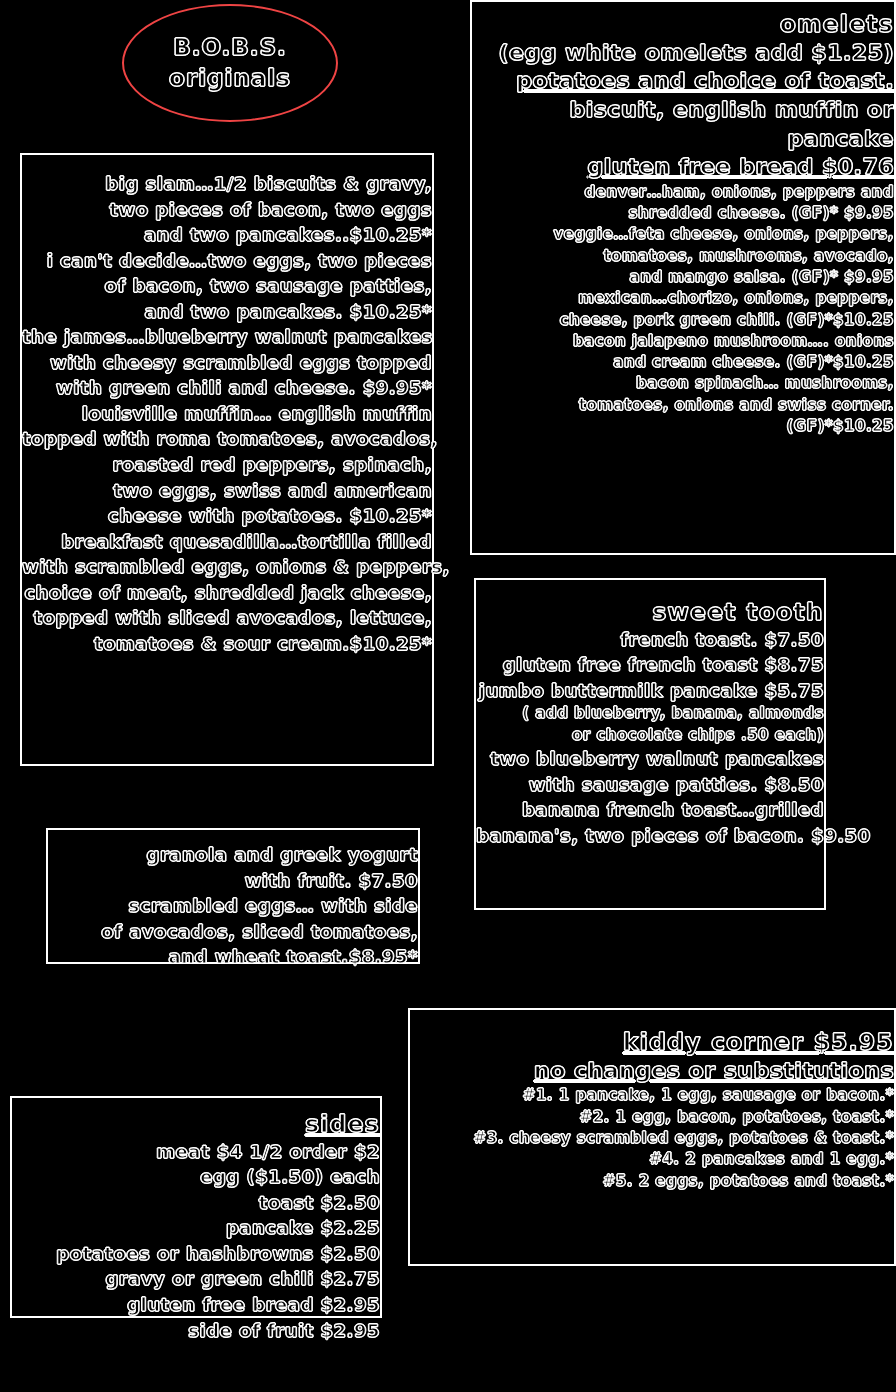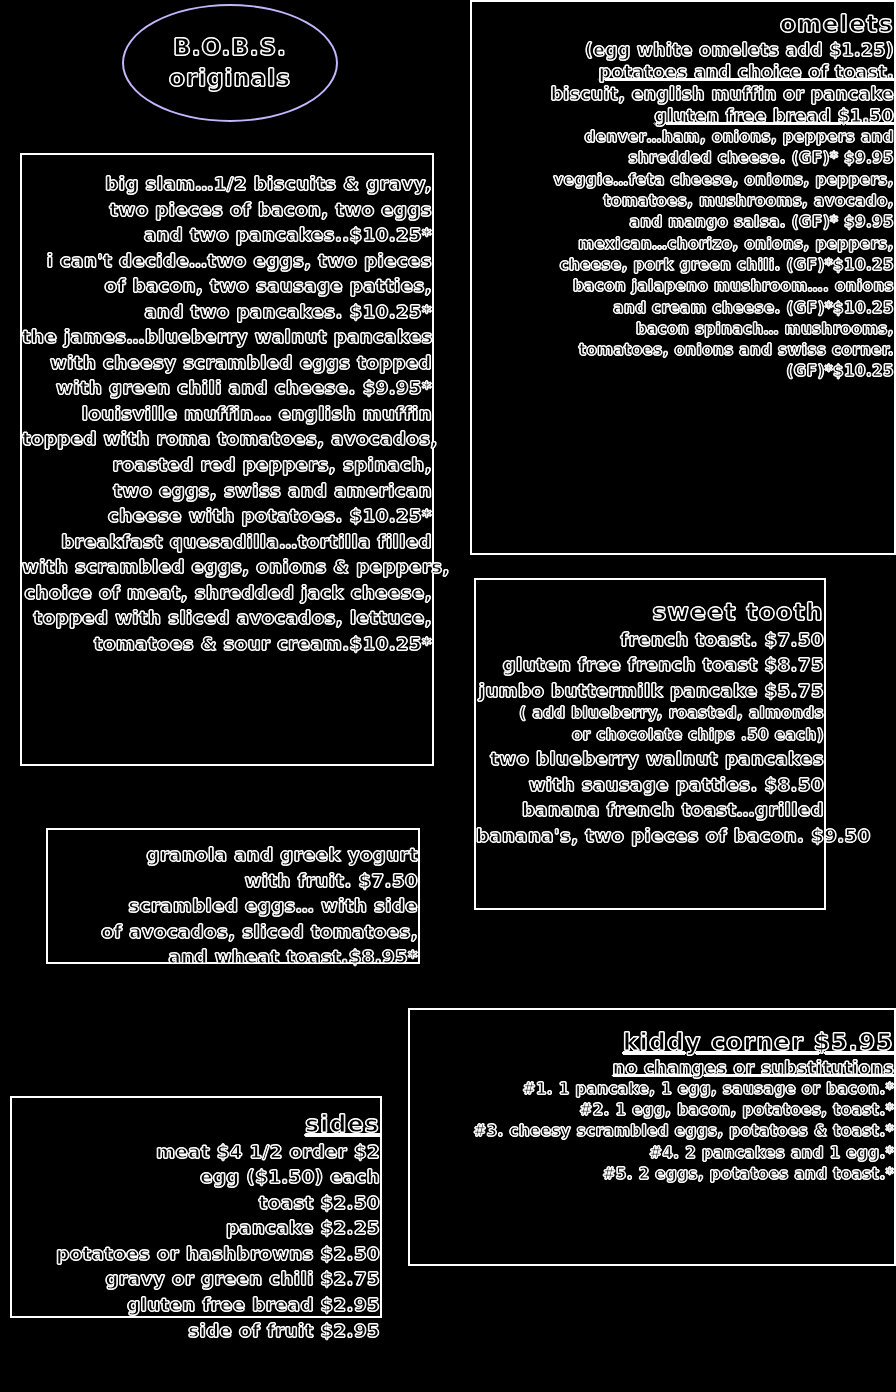--- a/index.html
+++ b/index.html
@@ -27,39 +27,39 @@
 
   .box {
     position: absolute;
     border: 2px solid #ffffff;
     box-sizing: border-box;
     text-align: right;
   }
 
   .ellipse {
     position: absolute;
-    border: 2px solid #c4b5fd;
+    border: 2px solid #ef4444;
     border-radius: 50%;
     box-sizing: border-box;
     display: flex;
     flex-direction: column;
     align-items: center;
     justify-content: center;
     text-align: center;
   }
 
   .heading {
     font-weight: bold;
     font-size: 23px;
     line-height: 1.25;
     letter-spacing: 1.5px;
   }
   .subheading {
     font-weight: bold;
-    font-size: 17px;
+    font-size: 22px;
     line-height: 1.3;
   }
   .underline { text-decoration: underline; }
 
   .line {
     font-size: 18px;
     line-height: 1.42;
     font-weight: bold;
     white-space: nowrap;
   }
@@ -137,41 +137,41 @@
   <div class="outlined line">choice of meat, shredded jack cheese,</div>
   <div class="outlined line">topped with sliced avocados, lettuce,</div>
   <div class="outlined line">tomatoes &amp; sour cream.$10.25*</div>
 </div>
 
 <div class="box" id="omelets-box">
   <div class="outlined heading">omelets</div>
   <div class="outlined subheading">(egg white omelets add $1.25)</div>
   <div class="outlined subheading underline">potatoes and choice of toast.</div>
   <div class="outlined subheading">biscuit, english muffin or pancake</div>
-  <div class="outlined subheading underline">gluten free bread $1.50</div>
+  <div class="outlined subheading underline">gluten free bread $0.76</div>
   <div class="outlined line sm">denver…ham, onions, peppers and</div>
   <div class="outlined line sm">shredded cheese.  (GF)* $9.95</div>
   <div class="outlined line sm">veggie…feta cheese, onions, peppers,</div>
   <div class="outlined line sm">tomatoes,  mushrooms, avocado,</div>
   <div class="outlined line sm">and mango salsa. (GF)* $9.95</div>
   <div class="outlined line sm">mexican…chorizo, onions, peppers,</div>
   <div class="outlined line sm">cheese, pork green chili. (GF)*$10.25</div>
   <div class="outlined line sm">bacon jalapeno mushroom…. onions</div>
   <div class="outlined line sm">and cream cheese. (GF)*$10.25</div>
   <div class="outlined line sm">bacon spinach… mushrooms,</div>
   <div class="outlined line sm">tomatoes, onions and swiss corner.</div>
   <div class="outlined line sm">(GF)*$10.25</div>
 </div>
 
 <div class="box" id="sweettooth-box">
   <div class="outlined heading">sweet tooth</div>
   <div class="outlined line">french toast.  $7.50</div>
   <div class="outlined line">gluten free french toast $8.75</div>
   <div class="outlined line">jumbo buttermilk pancake $5.75</div>
-  <div class="outlined line sm">( add blueberry, roasted, almonds</div>
+  <div class="outlined line sm">( add blueberry, banana, almonds</div>
   <div class="outlined line sm">or chocolate chips .50 each)</div>
   <div class="outlined line">two blueberry walnut pancakes</div>
   <div class="outlined line">with sausage patties. $8.50</div>
   <div class="outlined line">banana french toast…grilled</div>
   <div class="outlined line">banana's, two pieces of bacon. $9.50</div>
 </div>
 
 <div class="box" id="granola-box">
   <div class="outlined line">granola and greek yogurt</div>
   <div class="outlined line">with fruit. $7.50</div>

